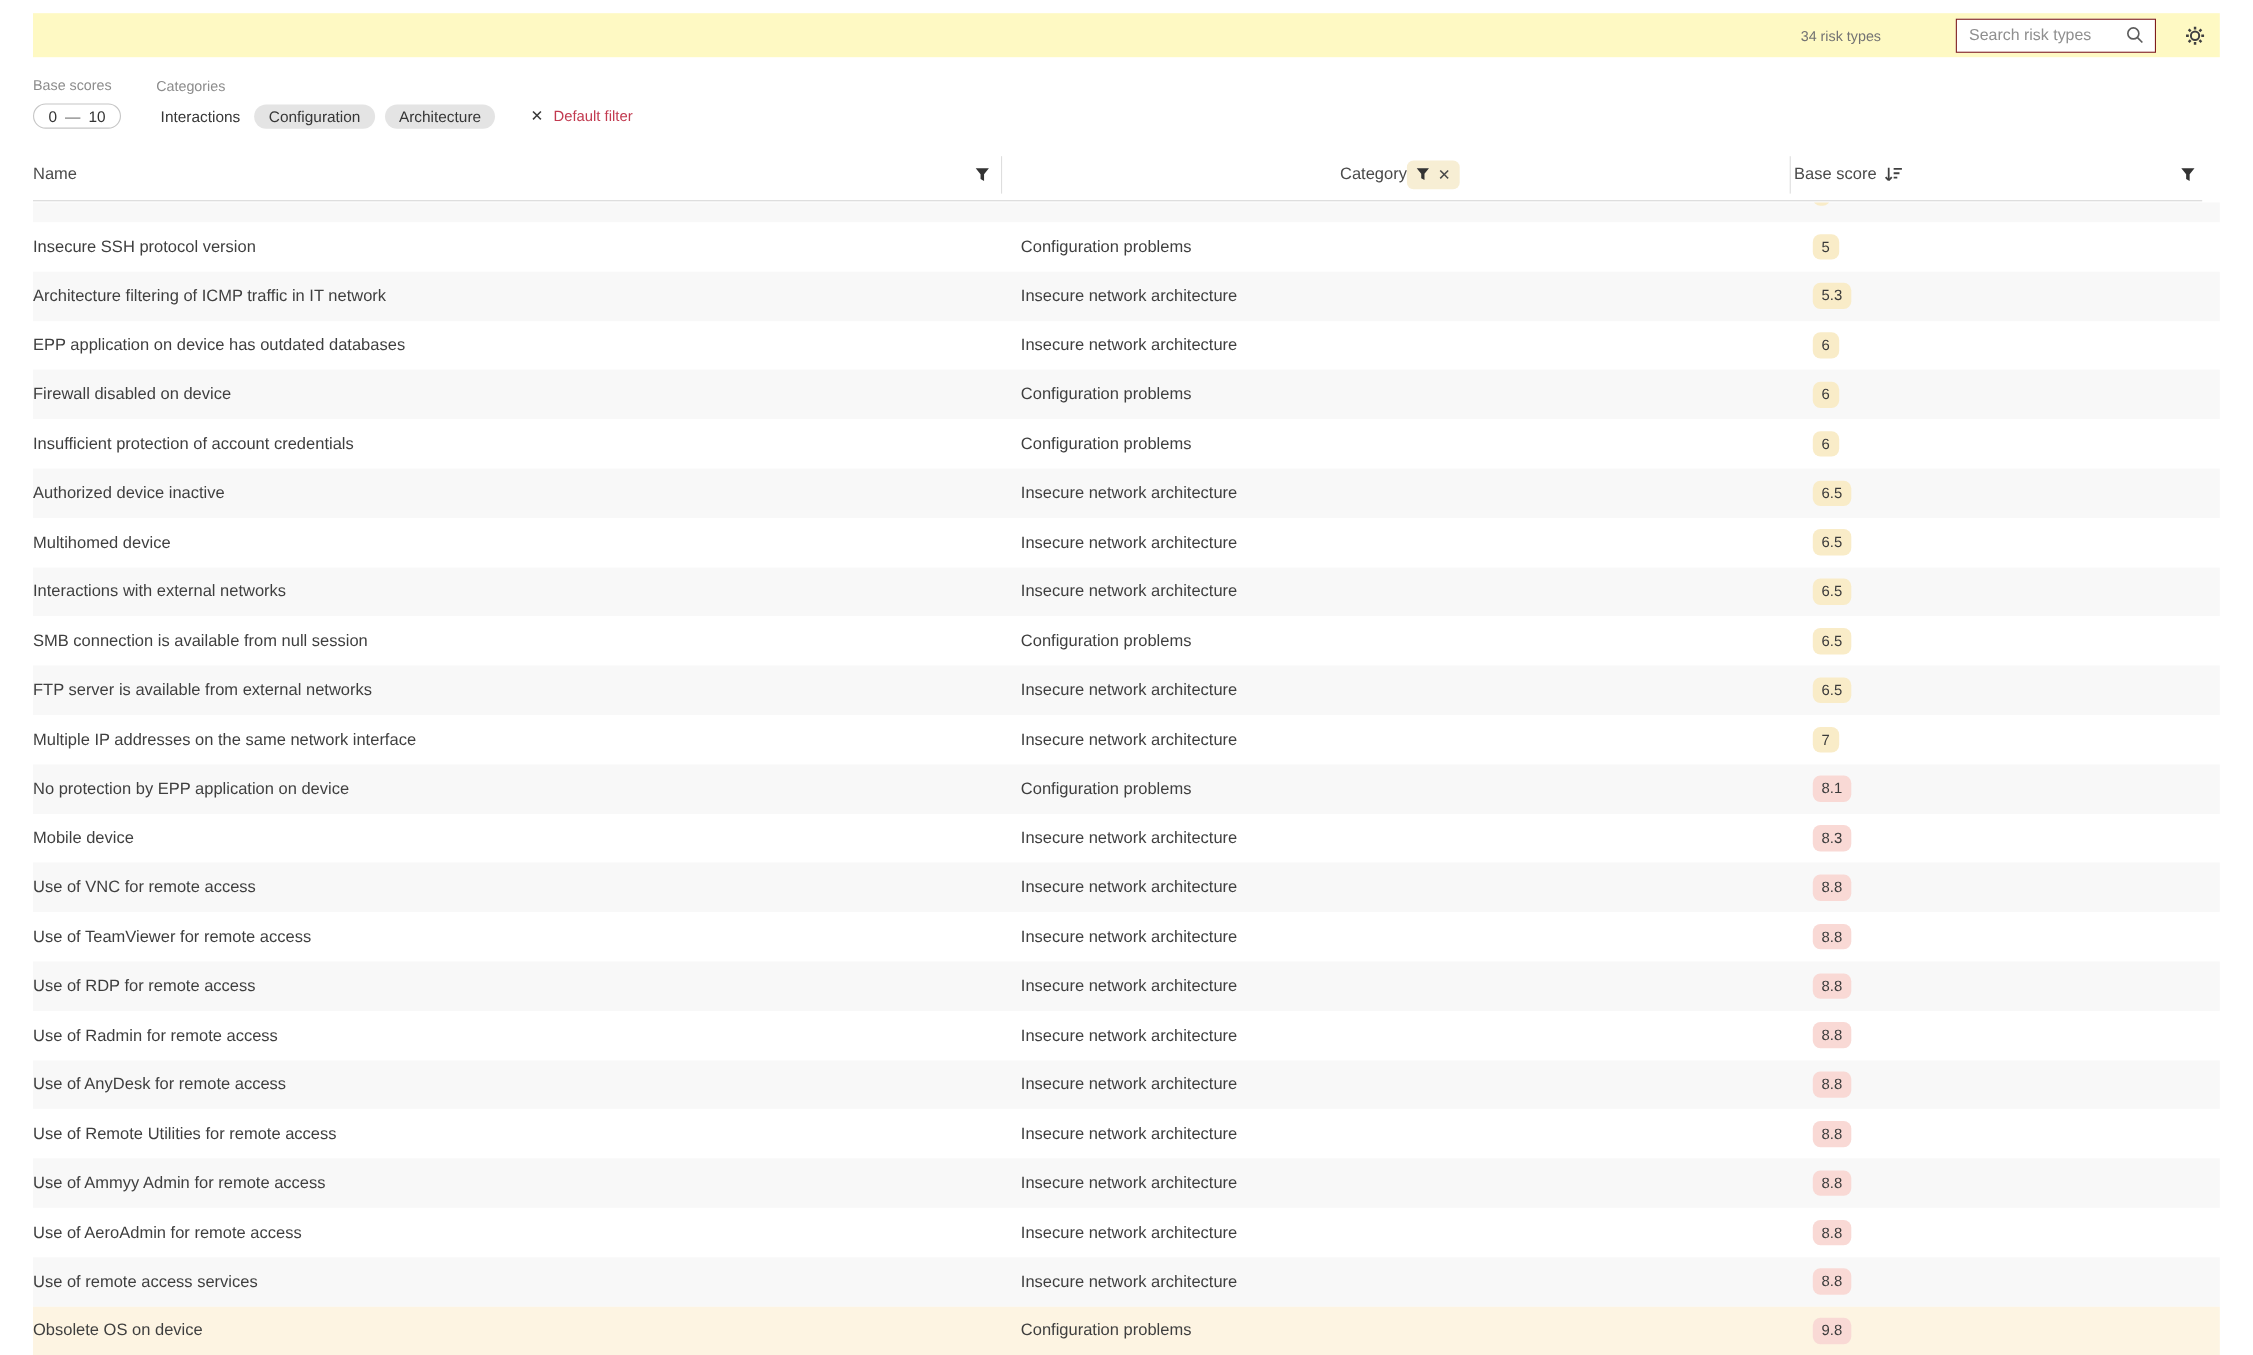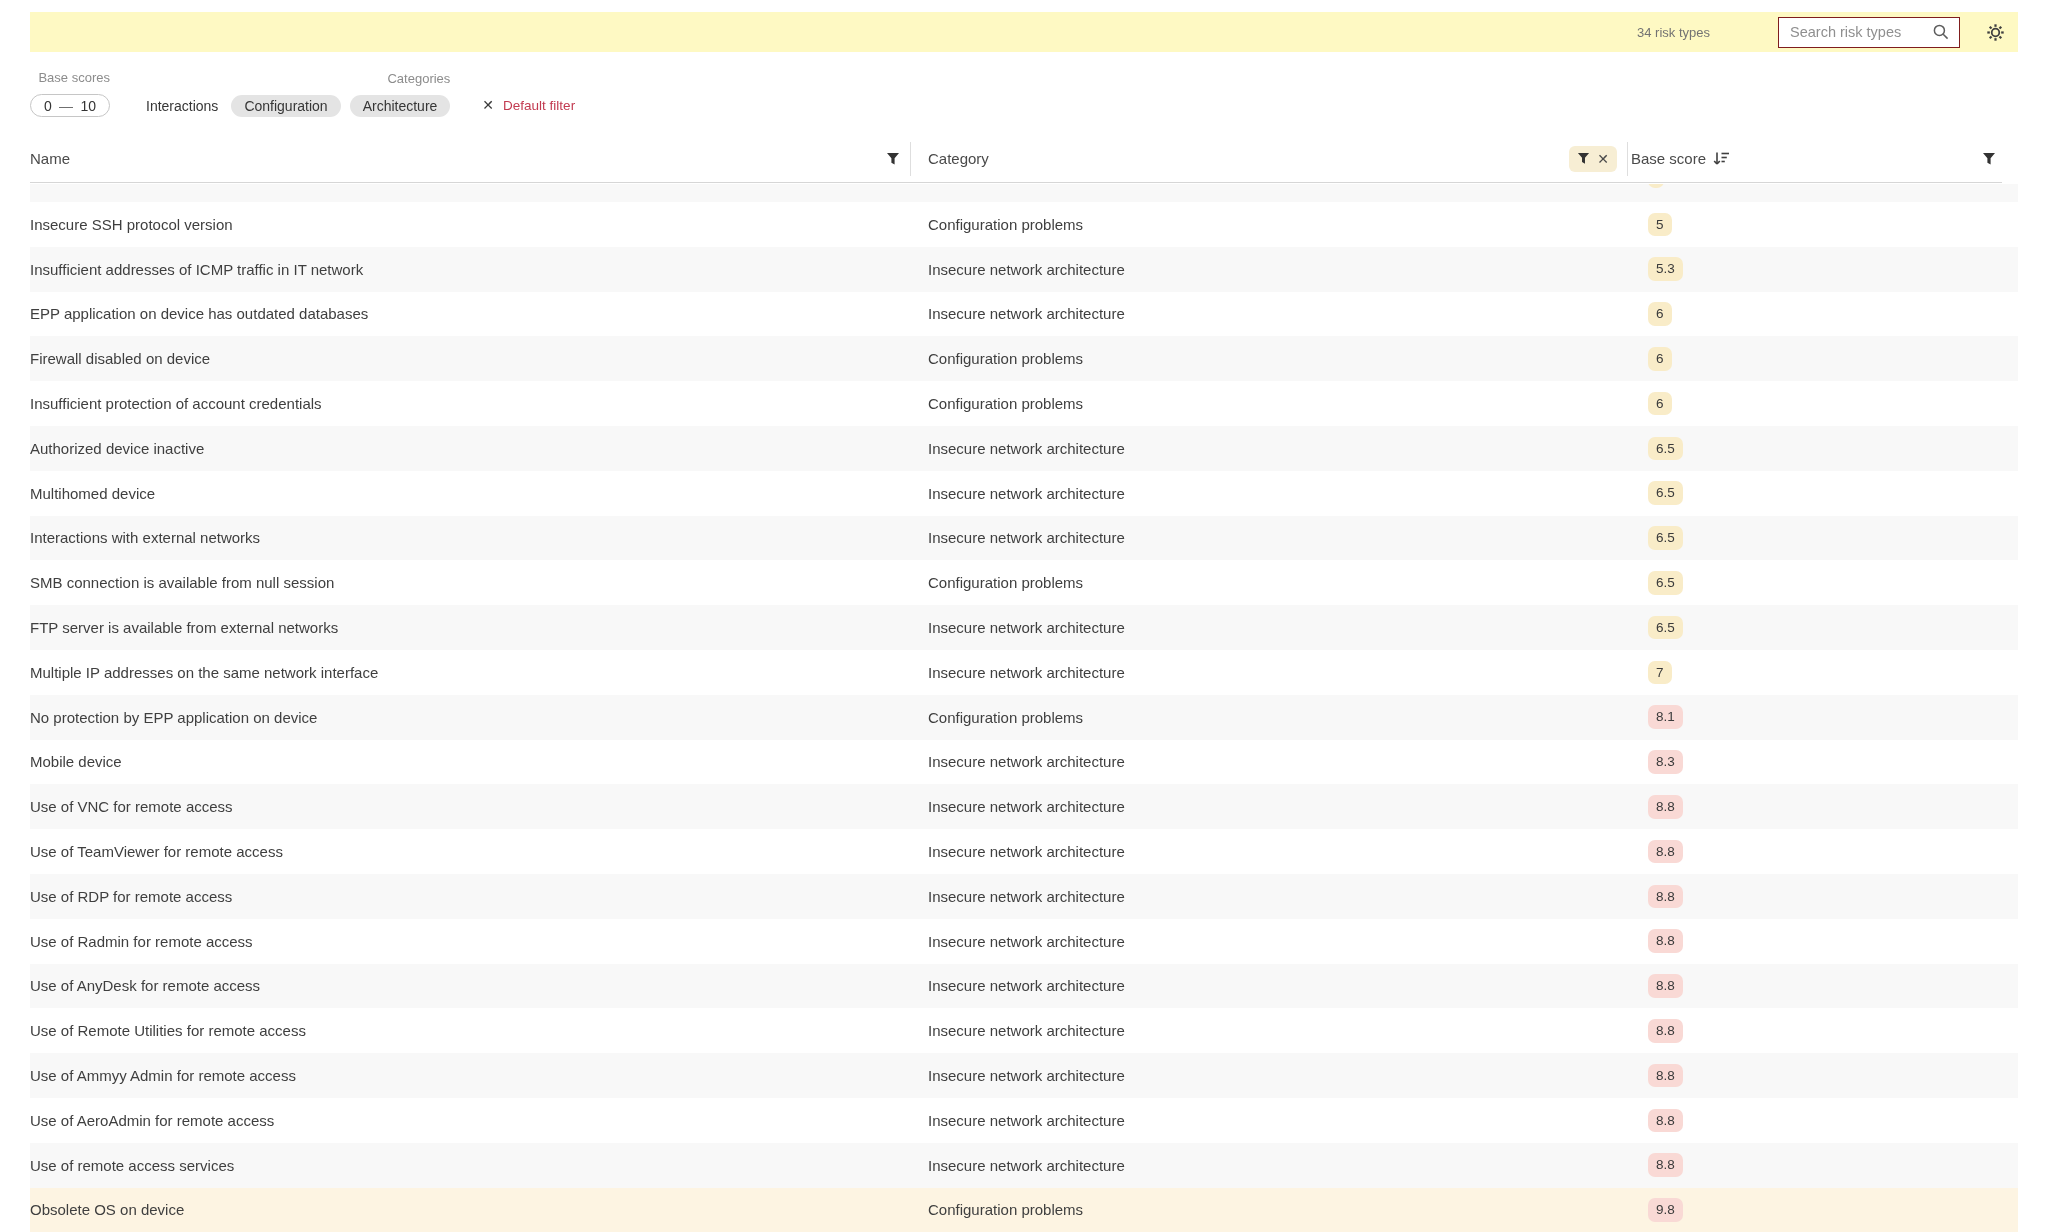--- a/index.html
+++ b/index.html
@@ -12,41 +12,41 @@
   .count  { color:#737373; font-size:13px; }
   .searchbox { width:182px; height:31px; background:#ffffff; border:1px solid #7f1d1d;
                display:flex; align-items:center; margin-left:68px; padding:0 9px 0 11px; }
   .searchbox input { border:none; outline:none; flex:1; min-width:0; font-size:14.5px;
                      color:#3f3f3f; background:transparent; font-family:inherit; }
   .searchbox input::placeholder { color:#8f8f8f; }
   .gearbtn { margin-left:25px; margin-right:12px; display:flex; align-items:center; cursor:pointer; }
 
   
   .filters { position:absolute; top:70px; left:30px; display:flex; align-items:flex-end; gap:32px; }
-  .fgroup  { display:flex; flex-direction:column; gap:9px;text-align:right; }
+  .fgroup  { display:flex; flex-direction:column; gap:9px; }
   .flabel  { font-size:13px; color:#8c8c8c; }
   .fcontrols { display:flex; align-items:center; gap:9px; }
   .rangepill { height:23px; width:80px; border:1px solid #c6c6c6; border-radius:13px;
                background:#fff; display:flex; align-items:center; justify-content:space-between;
                padding:0 13px; font-size:14px; color:#333; cursor:pointer; }
   .rangepill .dash { color:#6f6f6f; }
   .chip { height:22px; border-radius:11px; background:#e4e4e4; display:flex; align-items:center;
           padding:0 13px; font-size:14px; color:#363636; cursor:pointer; white-space:nowrap; }
   .chip.plain { background:transparent; padding:0 4px; }
   .reset { display:flex; align-items:center; gap:9px; padding-bottom:4px; cursor:pointer; }
   .reset .x { color:#3a3a3a; font-size:14px; }
   .reset .lbl { font-size:13.5px; color:#c23a50; }
 
   
   .thead { position:absolute; top:135px; left:30px; right:46px; height:48px;
            display:grid; grid-template-columns:880px 717px 1fr; align-items:center;
            background:#fff; border-bottom:1px solid #d6d6d6; font-size:15px; color:#4a4a4a; }
   .th { display:flex; align-items:center; height:100%; }
   .th-name { justify-content:space-between; padding-right:10px; }
-  .th-cat  { justify-content:space-between; padding-left:18px; padding-right:10px; }
+  .th-cat  { justify-content:center; padding-left:18px; padding-right:10px; }
   .th-score{ padding-left:4px; padding-right:6px; }
   .divider { position:absolute; top:7px; width:1px; height:34px; background:#dedede; }
   .divider.d1 { left:880px; } .divider.d2 { left:1597px; }
   .filter-active { display:flex; align-items:center; gap:7px; background:#f7eed4;
                    border-radius:6px; padding:6px 8px; cursor:pointer; }
   .filter-active .x { font-size:14px; color:#4a4a4a; line-height:1; }
   .sorticon { margin-left:7px; display:flex; align-items:center; }
   .funnelbtn { display:flex; align-items:center; cursor:pointer; }
   .th-score .tail { margin-left:auto; }
 
@@ -174,21 +174,21 @@
     </div>
   </div>
 <div class="trow">
     <div class="c-name">Insecure SSH protocol version</div>
     <div class="c-cat">Configuration problems</div>
     <div class="c-score">
       <span class="badge yellow">5</span>
     </div>
   </div>
     <div class="trow alt">
-    <div class="c-name">Insufficient addresses of ICMP traffic in IT network</div>
+    <div class="c-name">Architecture filtering of ICMP traffic in IT network</div>
     <div class="c-cat">Insecure network architecture</div>
     <div class="c-score">
       <span class="badge yellow">5.3</span>
     </div>
   </div>
     <div class="trow">
     <div class="c-name">EPP application on device has outdated databases</div>
     <div class="c-cat">Insecure network architecture</div>
     <div class="c-score">
       <span class="badge yellow">6</span>

